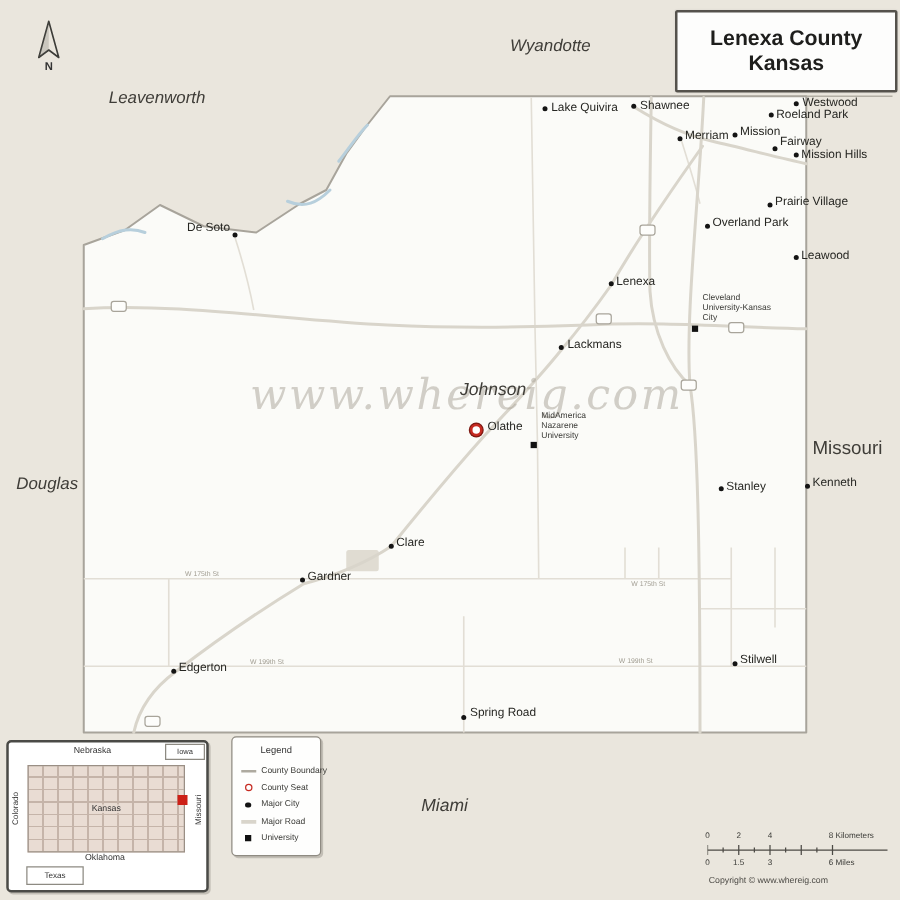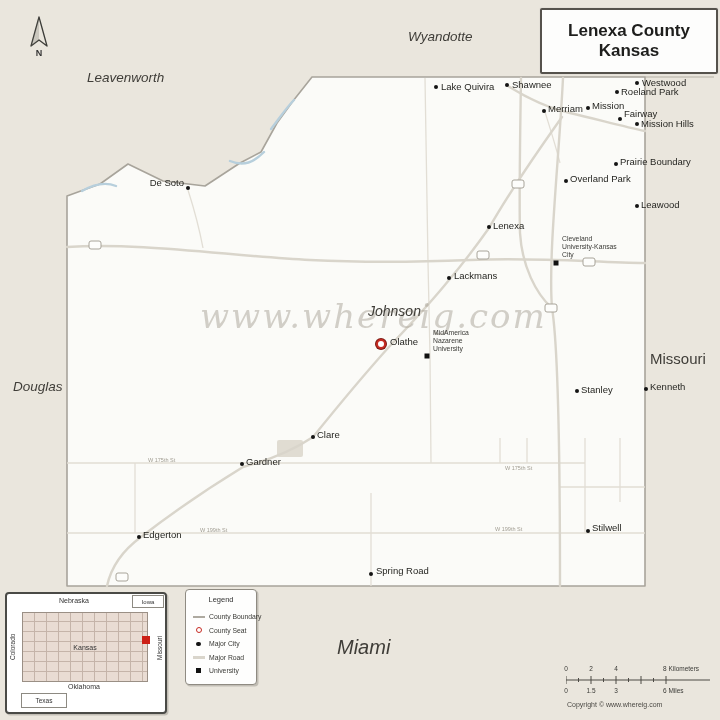--- a/index.html
+++ b/index.html
@@ -137,41 +137,41 @@
   <div class="t1">Lenexa County</div>
   <div class="t2">Kansas</div>
 </div>
 
 <div class="watermark">www.whereig.com</div>
 
 <div id="labels-layer" class="abs" style="left:0;top:0;width:720px;height:720px;">
       <div class="region-label it" style="left: 87px; top: 70px; font-size: 13.5px;">Leavenworth</div>
       <div class="region-label it" style="left: 408px; top: 29px; font-size: 13.5px;">Wyandotte</div>
       <div class="region-label it" style="left: 13px; top: 379px; font-size: 13.5px;">Douglas</div>
-      <div class="region-label it" style="left: 337px; top: 636px; font-size: 20px;">Miami</div>
+      <div class="region-label it" style="left: 337px; top: 636px; font-size: 14px;">Miami</div>
       <div class="region-label" style="left: 650px; top: 350px; font-size: 15px;">Missouri</div>
       <div class="region-label it" style="left: 368px; top: 303px; font-size: 14px;">Johnson</div>
       <div class="m-city" style="left: 436px; top: 87px;"></div>
       <div class="city-label" style="left: 441px; top: 81px;">Lake Quivira</div>
       <div class="m-city" style="left: 507px; top: 85px;"></div>
       <div class="city-label" style="left: 512px; top: 79px;">Shawnee</div>
       <div class="m-city" style="left: 544px; top: 111px;"></div>
       <div class="city-label" style="left: 548px; top: 103px;">Merriam</div>
       <div class="m-city" style="left: 588px; top: 108px;"></div>
       <div class="city-label" style="left: 592px; top: 100px;">Mission</div>
       <div class="m-city" style="left: 637px; top: 83px;"></div>
       <div class="city-label" style="left: 642px; top: 77px;">Westwood</div>
       <div class="m-city" style="left: 617px; top: 92px;"></div>
       <div class="city-label" style="left: 621px; top: 86px; text-align: right;">Roeland Park</div>
       <div class="m-city" style="left: 620px; top: 119px;"></div>
       <div class="city-label" style="left: 624px; top: 108px;">Fairway</div>
       <div class="m-city" style="left: 637px; top: 124px;"></div>
       <div class="city-label" style="left: 641px; top: 118px;">Mission Hills</div>
       <div class="m-city" style="left: 616px; top: 164px;"></div>
-      <div class="city-label" style="left: 620px; top: 156px;">Prairie Boundary</div>
+      <div class="city-label" style="left: 620px; top: 156px;">Prairie Village</div>
       <div class="m-city" style="left: 566px; top: 181px;"></div>
       <div class="city-label" style="left: 570px; top: 173px; text-align: right;">Overland Park</div>
       <div class="m-city" style="left: 637px; top: 206px;"></div>
       <div class="city-label" style="left: 641px; top: 199px;">Leawood</div>
       <div class="m-city" style="left: 188px; top: 188px;"></div>
       <div class="city-label" style="left: 184px; top: 177px; transform: translateX(-100%);">De Soto</div>
       <div class="m-city" style="left: 489px; top: 227px;"></div>
       <div class="city-label" style="left: 493px; top: 220px;">Lenexa</div>
       <div class="m-city" style="left: 449px; top: 278px;"></div>
       <div class="city-label" style="left: 454px; top: 270px;">Lackmans</div>

